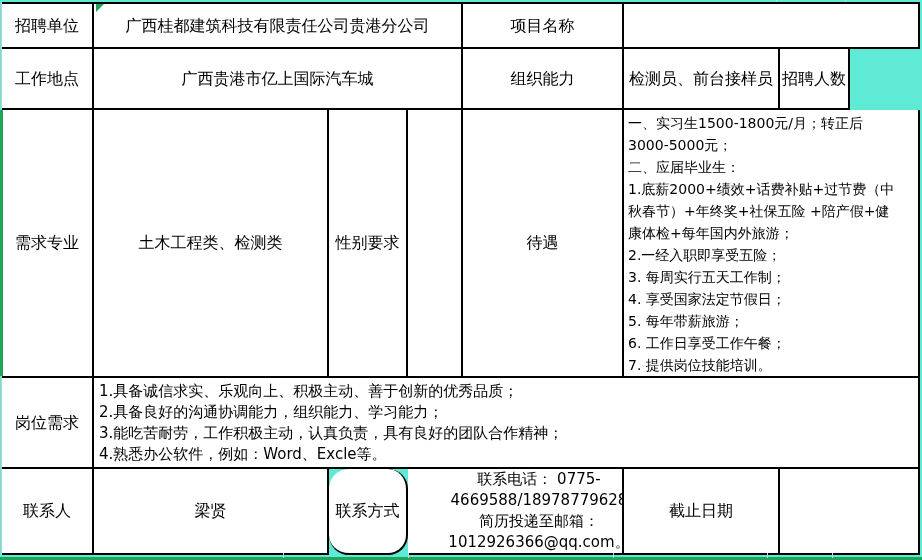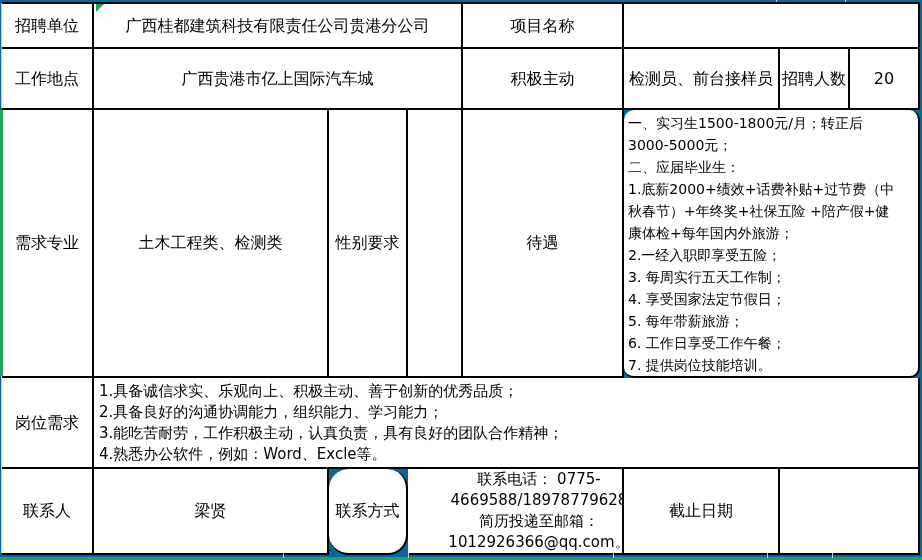--- a/index.html
+++ b/index.html
@@ -1,19 +1,19 @@
 <!DOCTYPE html>
 <html><head>
 <meta charset="utf-8">
 <style>
   html,body{margin:0;padding:0;background:#ffffff;}
   #screen{
     position:relative;
     width:922px;height:560px;
-    background:#0369a1;
+    background:#5eead4;
     font-family:"DejaVu Sans",sans-serif;
     color:#000;
     overflow:hidden;
   }
   #sheet-table{
     position:absolute;left:2px;top:2px;
     width:918px;height:553px;
     box-sizing:border-box;
     border-top:2px solid #000;
     display:grid;
@@ -80,48 +80,45 @@
         <span class="txt"></span>
       </div>
 
     <div class="cell" style="grid-row:2;grid-column:2/span 3;">
         <span class="txt">广西贵港市亿上国际汽车城</span>
       </div>
     <div class="cell" style="grid-row:2;grid-column:1;">
         <span class="txt">工作地点</span>
       </div>
     <div class="cell" style="grid-row:2;grid-column:5;">
-        <span class="txt">积极主动</span>
+        <span class="txt">组织能力</span>
       </div>
     <div class="cell" style="grid-row:2;grid-column:6;">
         <span class="txt">检测员、前台接样员</span>
       </div>
     <div class="cell" style="grid-row:2;grid-column:7;">
         <span class="txt">招聘人数</span>
-      </div>
-    <div class="cell" style="grid-row:2;grid-column:8;">
-        <span class="txt">20</span>
       </div>
 
     <div class="cell" style="grid-row:3;grid-column:1;">
         <span class="txt">需求专业</span>
       </div>
     <div class="cell" style="grid-row:3;grid-column:2;">
         <span class="txt">土木工程类、检测类</span>
       </div>
     <div class="cell" style="grid-row:3;grid-column:3;">
         <span class="txt">性别要求</span>
       </div>
     <div class="cell" style="grid-row:3;grid-column:4;">
         <span class="txt"></span>
       </div>
     <div class="cell" style="grid-row:3;grid-column:5;">
         <span class="txt">待遇</span>
       </div>
-    <div class="cell left-top" style="grid-row:3;grid-column:6/span 3;border-radius:10px;">
+    <div class="cell left-top" style="grid-row:3;grid-column:6/span 3;">
         <span class="txt">一、实习生1500-1800元/月；转正后
 3000-5000元；
 二、应届毕业生：
 1.底薪2000+绩效+话费补贴+过节费（中
 秋春节）+年终奖+社保五险 +陪产假+健
 康体检+每年国内外旅游；
 2.一经入职即享受五险；
 3. 每周实行五天工作制；
 4. 享受国家法定节假日；
 5. 每年带薪旅游；

